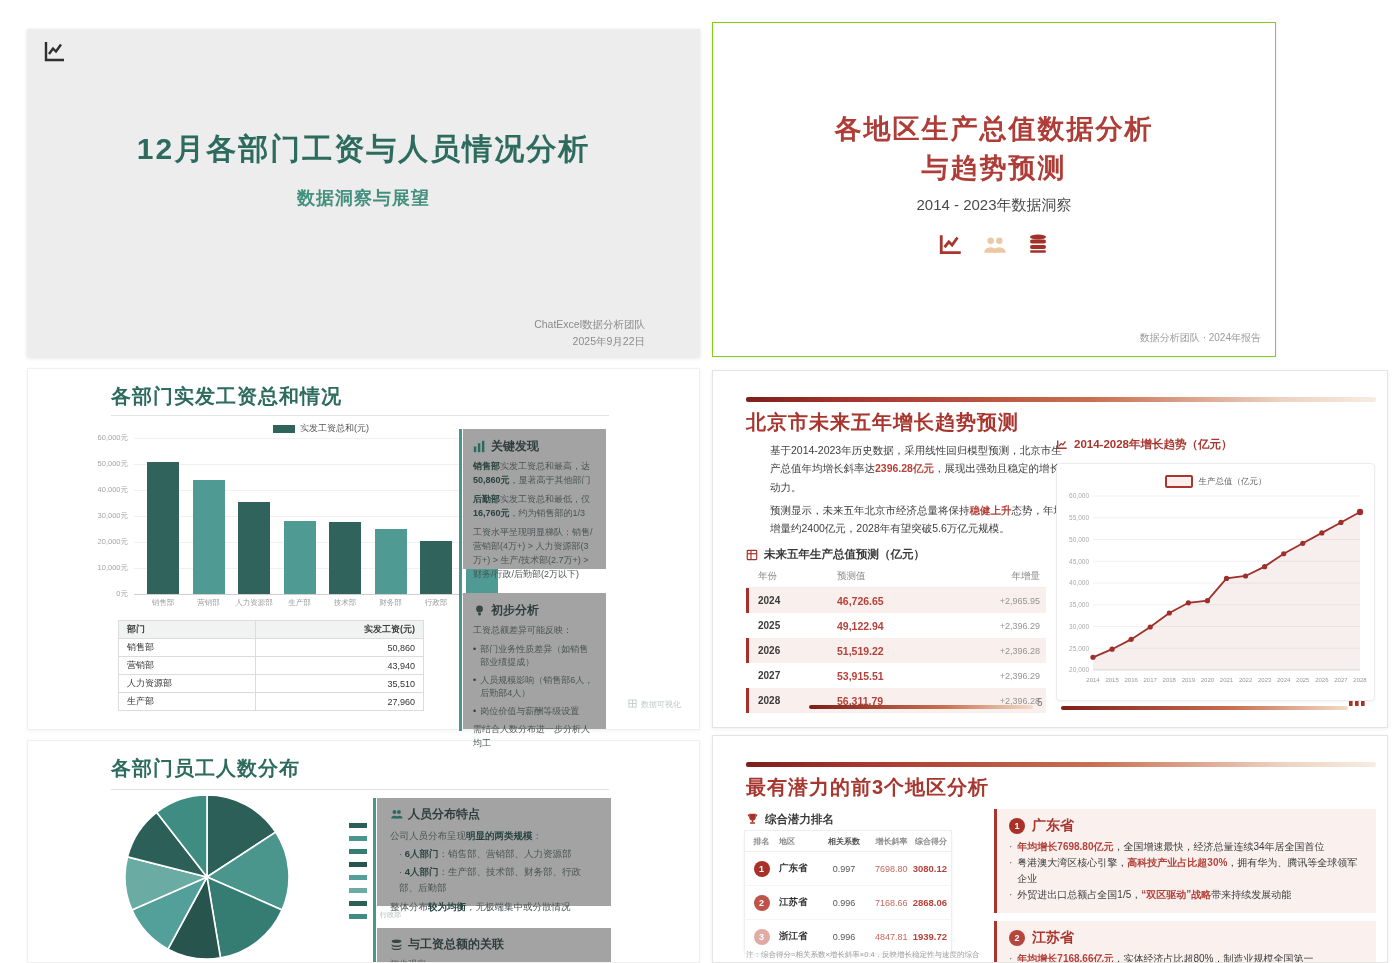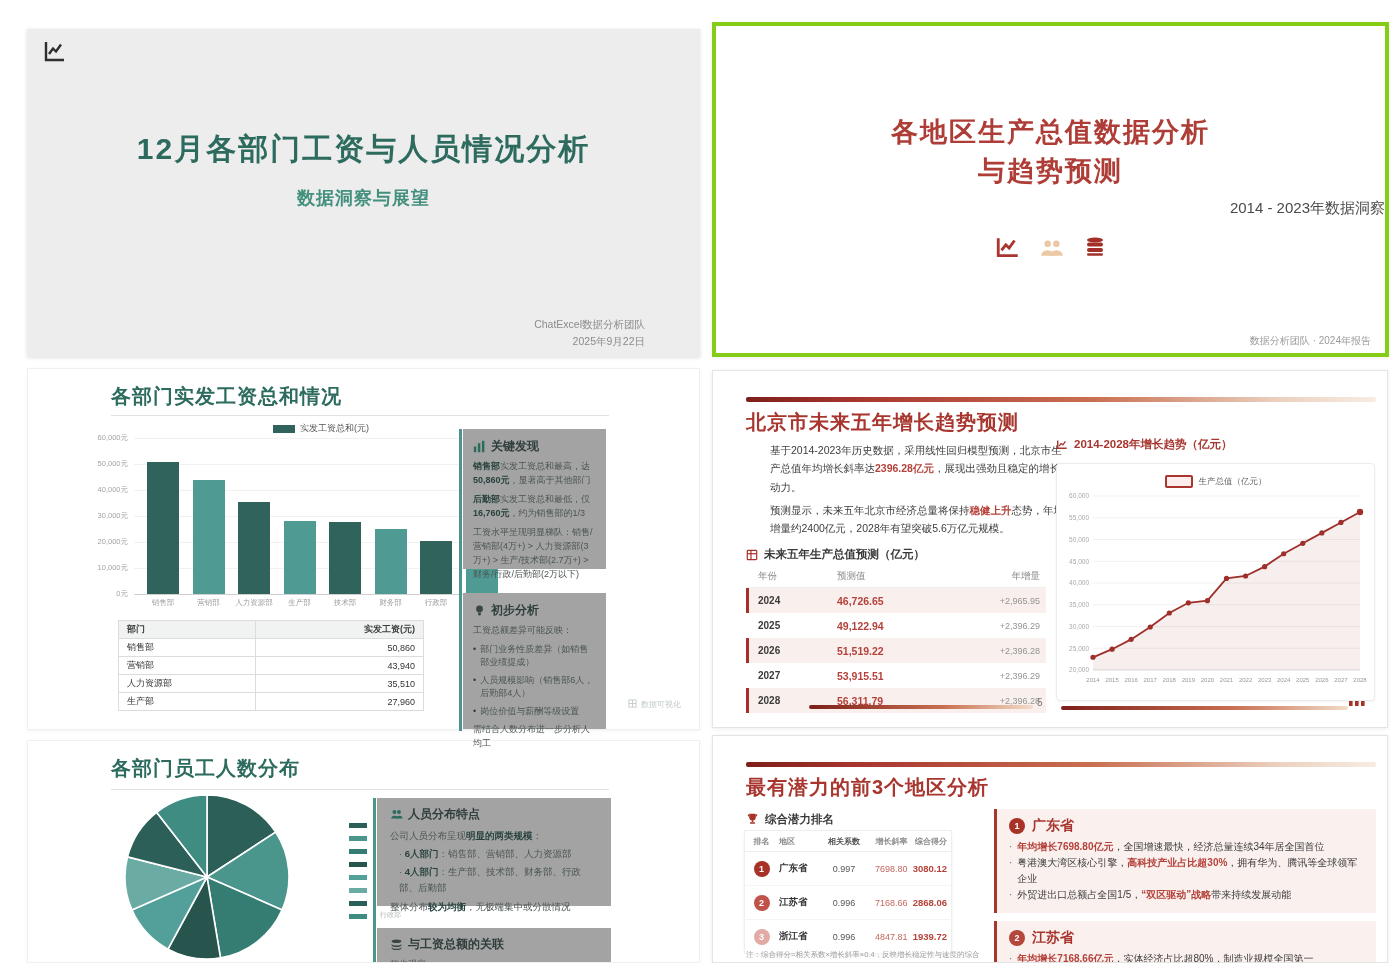--- a/index.html
+++ b/index.html
@@ -53,24 +53,24 @@
   .f1 .ptext{font-size:9.5px;line-height:1.7;margin:2px 0;}
   .f1 .ind{padding-left:9px;}
   .blt{display:flex;gap:4px;font-size:9px;line-height:1.5;color:#4a5553;margin:4px 0;}
   .blt .dot{color:#2f3e3c;}
   .wm{position:absolute;left:600px;top:330px;display:flex;align-items:center;gap:4px;font-size:8px;color:#c4caca;z-index:3;}
   .gaplabel{position:absolute;left:352px;top:169px;font-size:7px;color:#b3bab9;z-index:1;}
   #pie{position:absolute;left:94px;top:51px;}
   .pl-sw{position:absolute;left:321px;width:18px;height:5px;z-index:1;}
 
   
-  .r1{left:712px;top:22px;width:677px;height:335px;background:#fff;border:4px solid #84cc16;box-shadow:0 1px 4px rgba(0,0,0,.07);}
+  .r1{left:712px;top:22px;width:564px;height:335px;background:#fff;border:1px solid #84cc16;box-shadow:0 1px 4px rgba(0,0,0,.07);}
   .r1 .t1,.r1 .t2{position:absolute;left:0;right:0;text-align:center;font-size:27px;font-weight:800;color:#ae3d37;letter-spacing:2px;}
   .r1 .t1{top:88px;} .r1 .t2{top:127px;}
-  .r1 .sub{position:absolute;left:0;right:0;top:173px;text-align:right;font-size:15px;color:#4a4a4a;}
+  .r1 .sub{position:absolute;left:0;right:0;top:173px;text-align:center;font-size:15px;color:#4a4a4a;}
   .r1 .icons{position:absolute;left:0;right:0;top:208px;display:flex;justify-content:center;align-items:center;gap:18px;}
   .r1 .foot{position:absolute;right:14px;top:308px;font-size:10px;color:#9b9b9b;}
 
   .r2{left:712px;top:370px;width:676px;height:358px;background:#fff;border:1px solid #e4e4e4;box-shadow:0 1px 4px rgba(0,0,0,.07);}
   .r3{left:712px;top:735px;width:676px;height:228px;background:#fff;border:1px solid #e4e4e4;box-shadow:0 1px 4px rgba(0,0,0,.07);overflow:hidden;}
   .gradbar{position:absolute;left:33px;width:630px;height:4.5px;border-radius:2px;background:linear-gradient(90deg,#7d1f1a 0%,#a8362f 18%,#c96f51 55%,#ecd2c0 85%,#f7ece2 100%);}
   .r2 .gradbar,.r3 .gradbar{top:26px;}
   .rtitle{position:absolute;left:33px;top:38px;margin:0;font-size:20px;font-weight:800;color:#a8362f;letter-spacing:1px;}
   .rpara{position:absolute;left:33px;width:300px;font-size:10.5px;line-height:1.75;color:#3c3c3c;margin-left:24px;}
   .rp1{top:70px;} .rp2{top:130px;}

